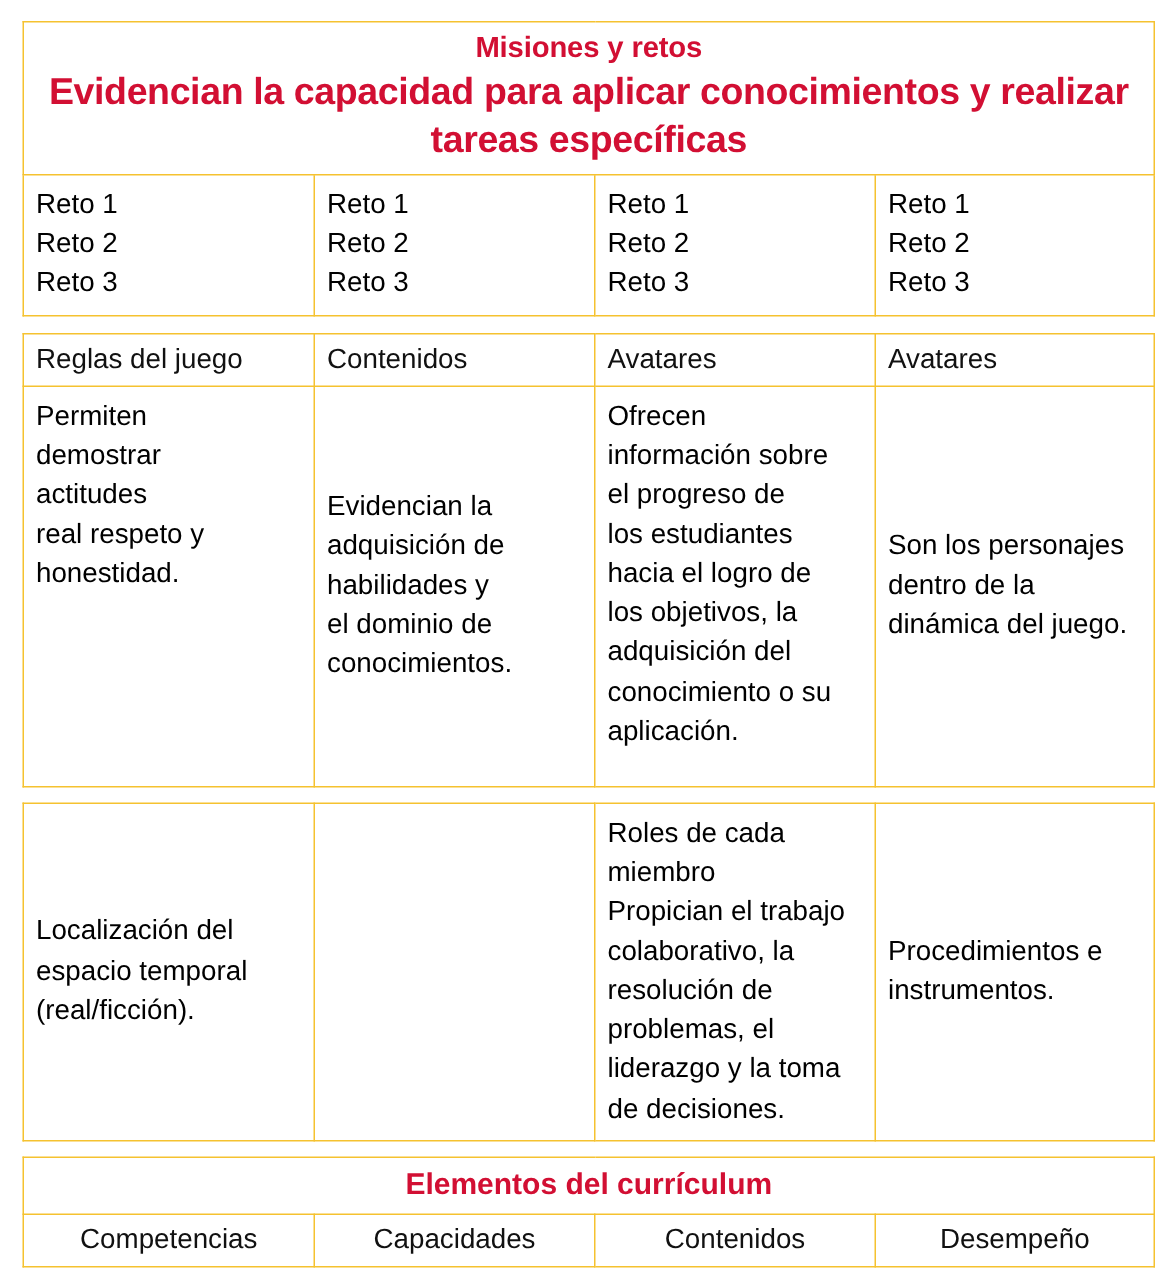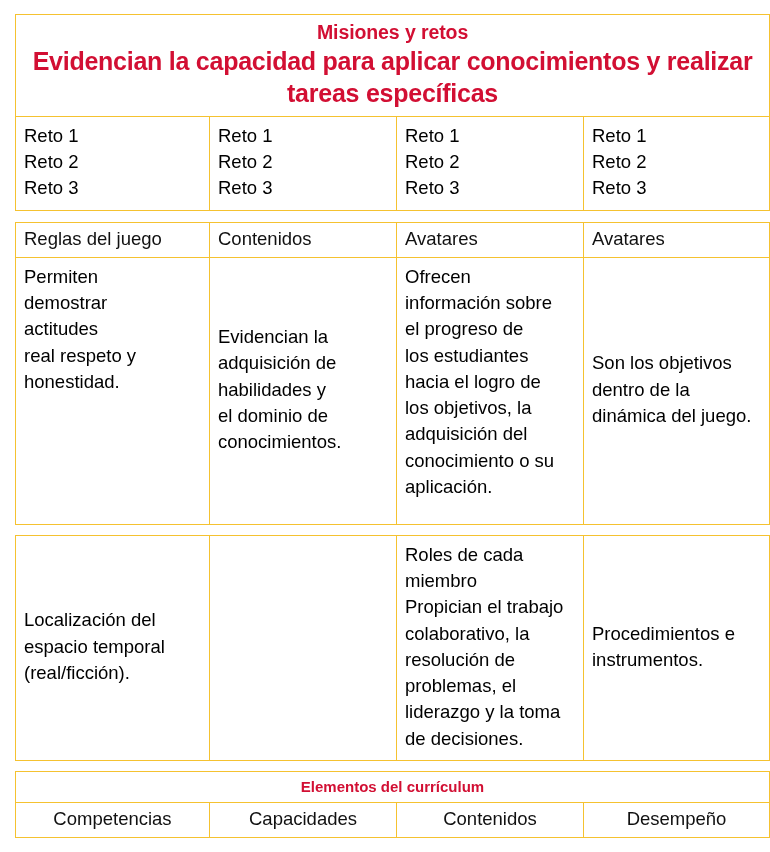--- a/index.html
+++ b/index.html
@@ -51,21 +51,21 @@
     font-weight: bold;
     padding: 5px 6px 7px 6px !important;
     line-height: 1.28;
   }
   .banner .t1 { font-size: 19.5px; display: block; letter-spacing: -0.1px; }
   .banner .t2 { font-size: 25px; display: block; letter-spacing: -0.25px; }
   .banner-single {
     text-align: center;
     color: #D20F33;
     font-weight: bold;
-    font-size: 15px;
+    font-size: 20px;
     padding: 5px 6px 6px 6px !important;
     line-height: 1.3;
   }
 
   
   .hd-left {
     font-size: 18.5px;
     color: #111111;
     padding: 4px 8px 5px 8px !important;
     line-height: 1.35;
@@ -160,21 +160,21 @@
 conocimientos.</td>
         <td class="bd top h-desc">Ofrecen
 información sobre
 el progreso de
 los estudiantes
 hacia el logro de
 los objetivos, la
 adquisición del
 conocimiento o su
 aplicación.</td>
-        <td class="bd mid h-desc">Son los objetivos
+        <td class="bd mid h-desc">Son los personajes
 dentro de la
 dinámica del juego.</td>
       </tr>
     </tbody>
   </table>
 
   <div class="gap-sm"></div>
 
   <table class="tbl">
     <colgroup>

